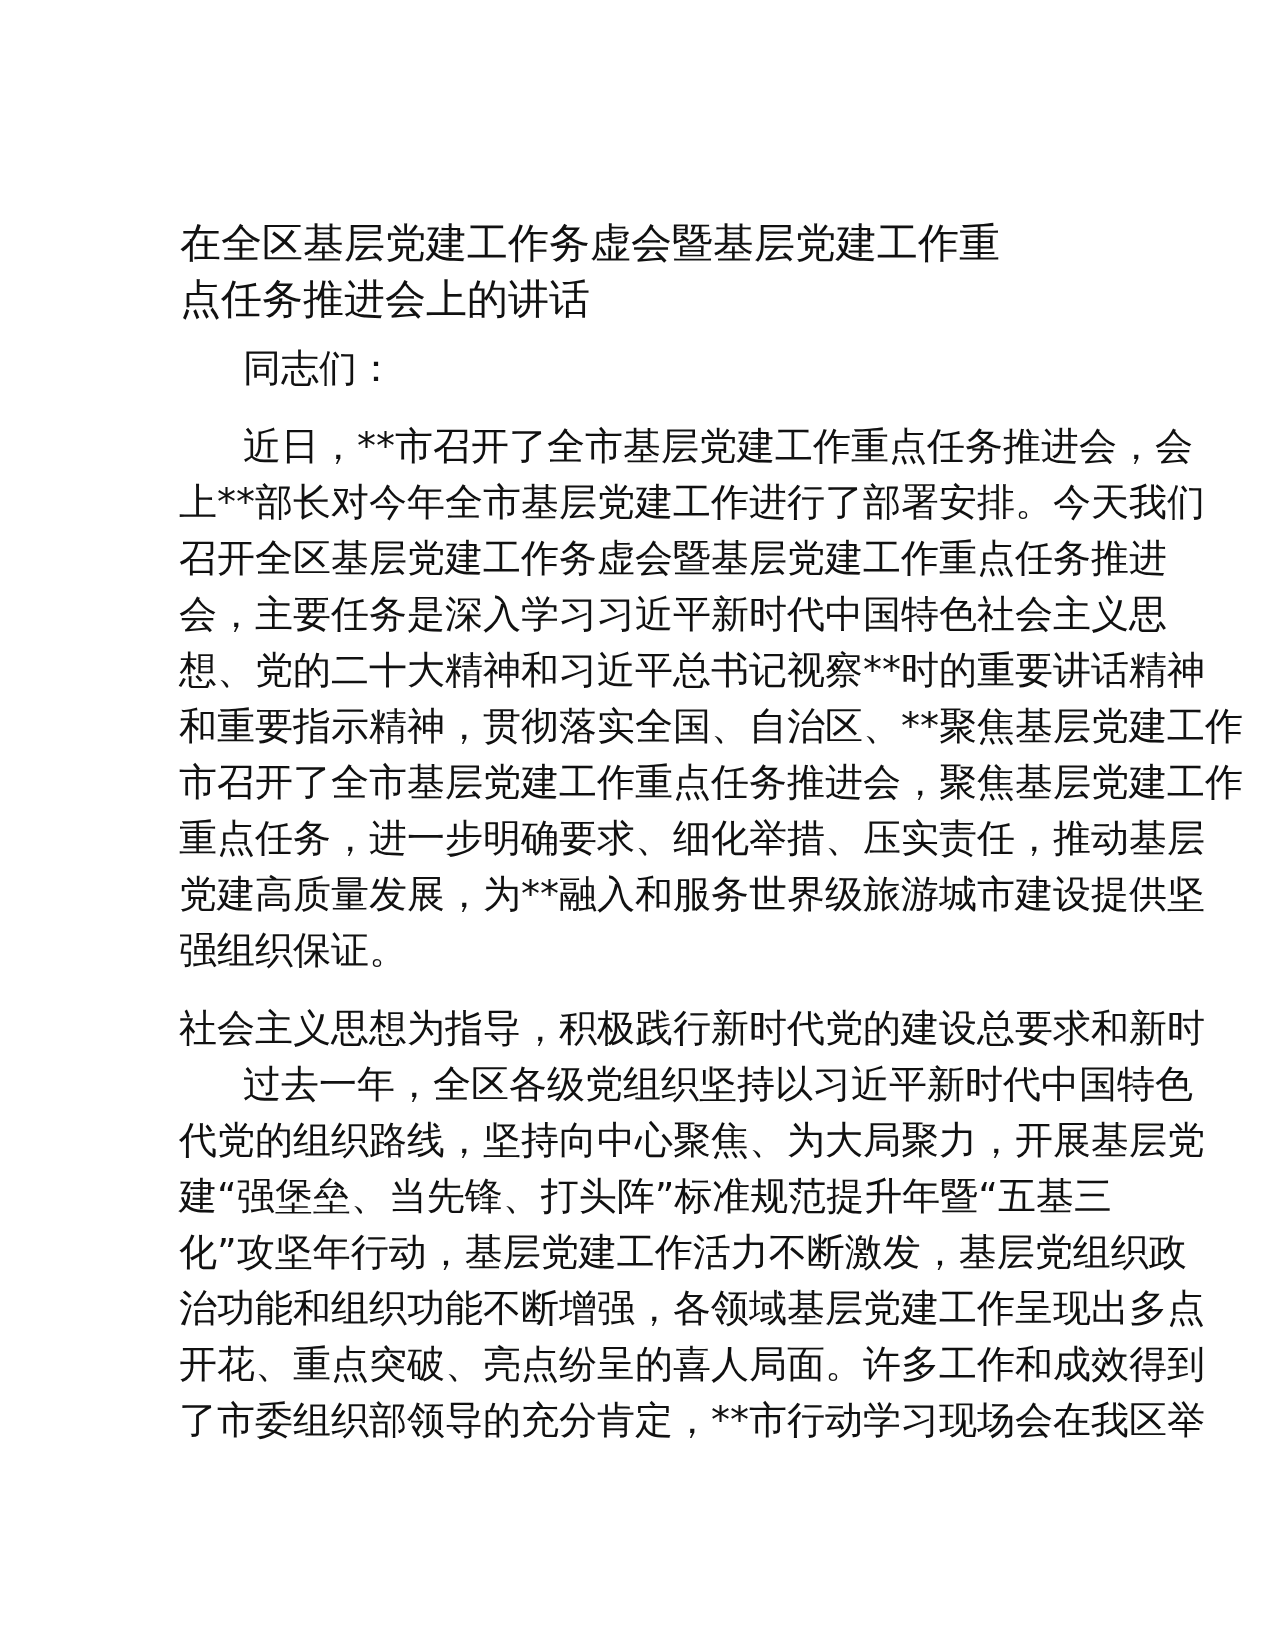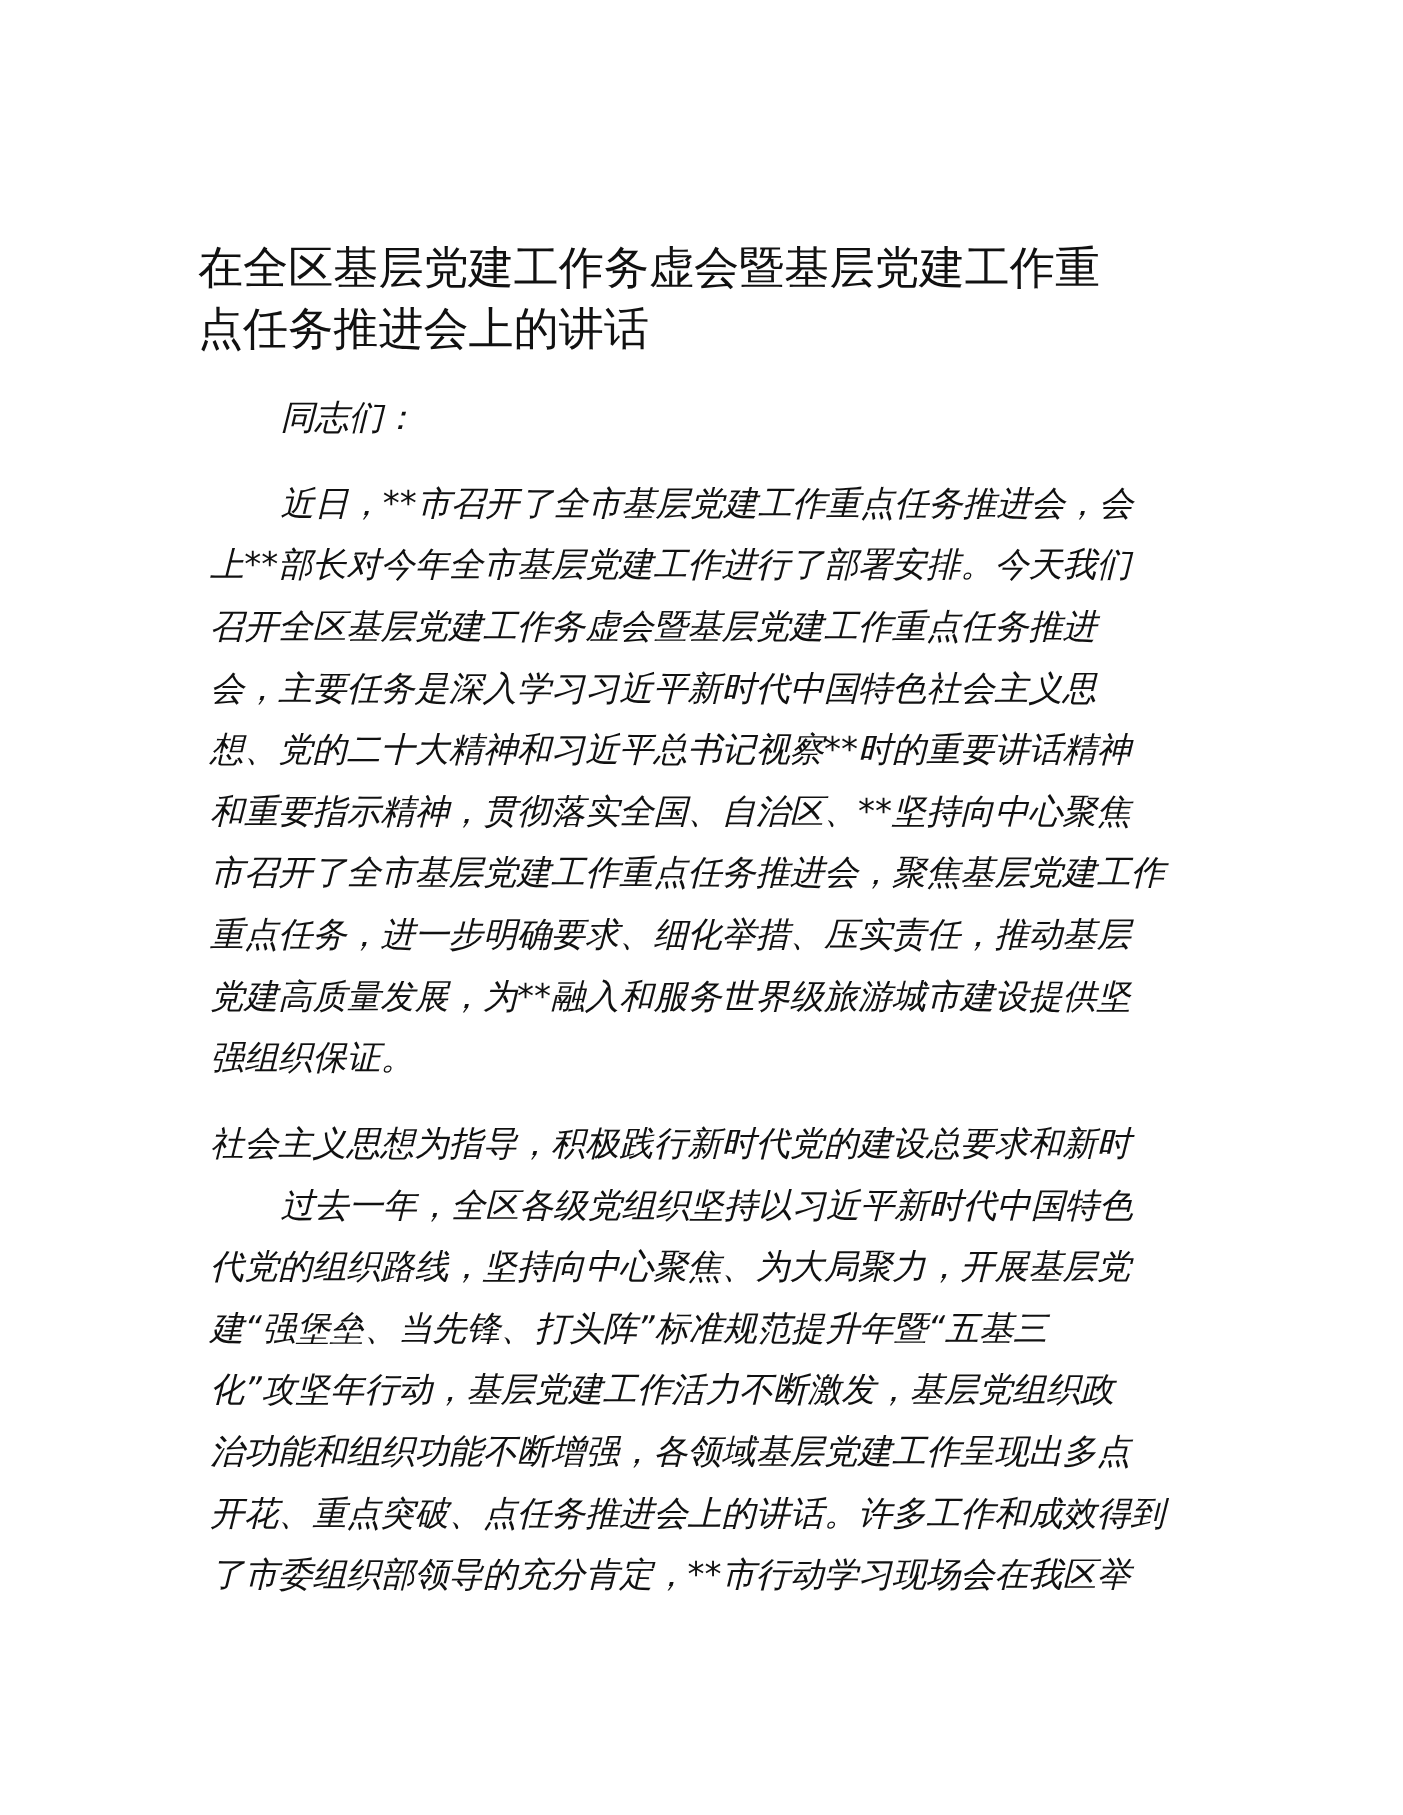--- a/index.html
+++ b/index.html
@@ -39,24 +39,23 @@
       display: block;
       white-space: nowrap;
     }
     .body {
       position: absolute;
       left: 179px;
       width: 880px;
       top: 340px;
     }
     .para {
-      margin: 12px;
-      font-size: 31px;
+      margin: 0;
+      font-size: 38px;
       line-height: 56px;
-      font-style: italic;
     }
     .line {
       display: block;
       white-space: nowrap;
       height: 56px;
     }
     .indent {
       padding-left: 64px;
     }
     .greeting {
@@ -81,32 +80,32 @@
     <p class="para greeting">
       <span class="line indent">同志们：</span>
     </p>
 
     <p class="para para-1">
       <span class="line indent">近日，**市召开了全市基层党建工作重点任务推进会，会</span>
       <span class="line">上**部长对今年全市基层党建工作进行了部署安排。今天我们</span>
       <span class="line">召开全区基层党建工作务虚会暨基层党建工作重点任务推进</span>
       <span class="line">会，主要任务是深入学习习近平新时代中国特色社会主义思</span>
       <span class="line">想、党的二十大精神和习近平总书记视察**时的重要讲话精神</span>
-      <span class="line">和重要指示精神，贯彻落实全国、自治区、**坚持向中心聚焦</span>
+      <span class="line">和重要指示精神，贯彻落实全国、自治区、**聚焦基层党建工作</span>
       <span class="line">市召开了全市基层党建工作重点任务推进会，聚焦基层党建工作</span>
       <span class="line">重点任务，进一步明确要求、细化举措、压实责任，推动基层</span>
       <span class="line">党建高质量发展，为**融入和服务世界级旅游城市建设提供坚</span>
       <span class="line">强组织保证。</span>
     </p>
 
     <p class="para para-2">
       <span class="line">社会主义思想为指导，积极践行新时代党的建设总要求和新时</span>
       <span class="line indent">过去一年，全区各级党组织坚持以习近平新时代中国特色</span>
       <span class="line">代党的组织路线，坚持向中心聚焦、为大局聚力，开展基层党</span>
       <span class="line">建“强堡垒、当先锋、打头阵”标准规范提升年暨“五基三</span>
       <span class="line">化”攻坚年行动，基层党建工作活力不断激发，基层党组织政</span>
       <span class="line">治功能和组织功能不断增强，各领域基层党建工作呈现出多点</span>
-      <span class="line">开花、重点突破、点任务推进会上的讲话。许多工作和成效得到</span>
+      <span class="line">开花、重点突破、亮点纷呈的喜人局面。许多工作和成效得到</span>
       <span class="line">了市委组织部领导的充分肯定，**市行动学习现场会在我区举</span>
     </p>
 
   </div>
 </div>
 
 </body></html>

